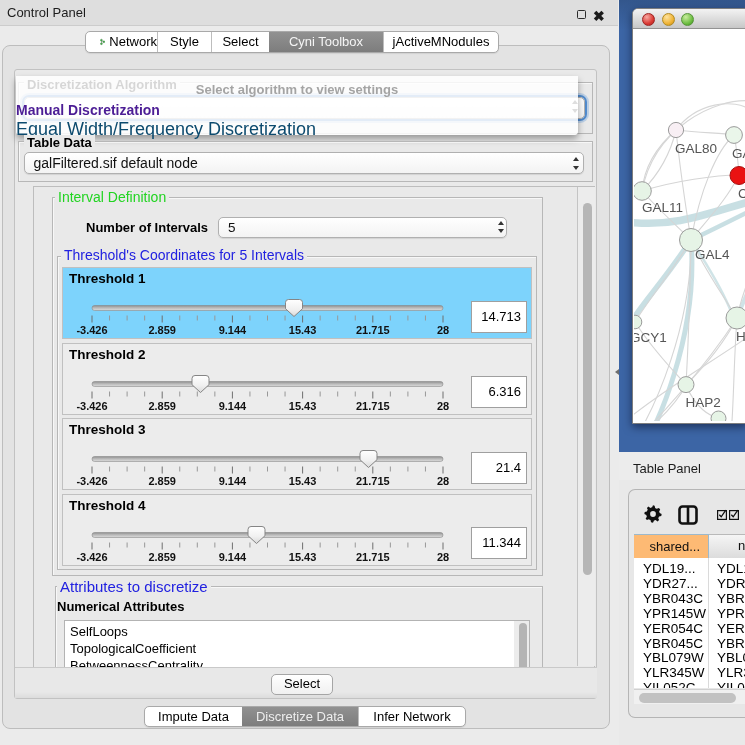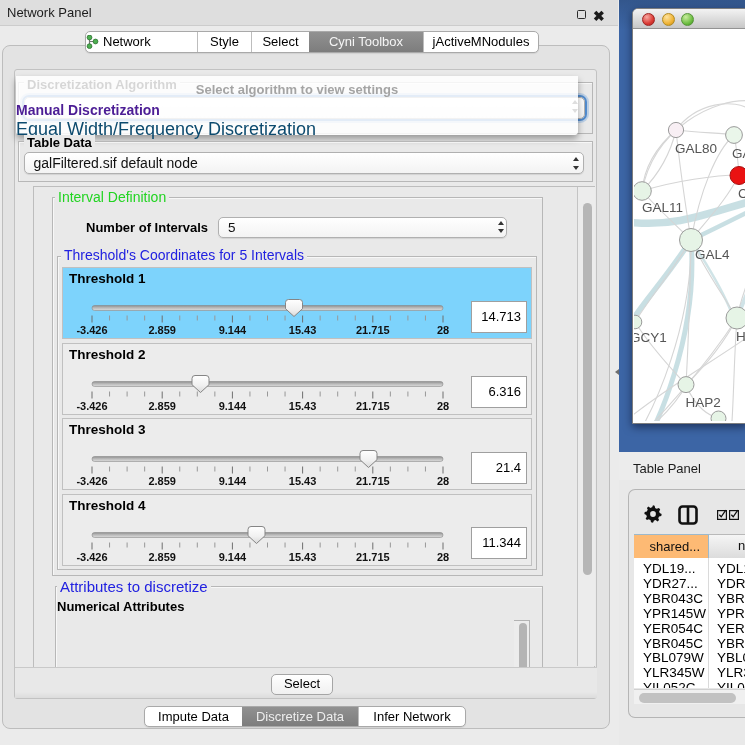--- a/index.html
+++ b/index.html
@@ -15,28 +15,28 @@
 .arr:before,.arr:after{content:"";position:absolute;left:0;border-left:3px solid transparent;border-right:3px solid transparent;}
 .arr:before{top:0;border-bottom:4.5px solid #333;}
 .arr:after{bottom:0;border-top:4.5px solid #333;}
 .tfield{position:absolute;background:#fff;border:1px solid #9f9f9f;font-size:13px;color:#000;text-align:right;}
 </style></head>
 <body>
 
 <div class="abs" id="cpwin" style="left:0;top:0;width:618px;height:745px;background:#ebebeb;">
 
   <div class="abs" style="left:0;top:0;width:618px;height:25px;background:#dedede;border-bottom:1px solid #cccccc;"></div>
-  <div class="abs" style="left:7px;top:5px;font-size:13px;color:#1c1c1c;">Network Panel</div>
+  <div class="abs" style="left:7px;top:5px;font-size:13px;color:#1c1c1c;">Control Panel</div>
   <div class="abs" style="left:577px;top:10px;width:7px;height:7px;border:1.7px solid #2b2b2b;border-radius:1.5px;"></div>
   <div class="abs" style="left:593px;top:7.5px;font-size:14px;font-weight:bold;color:#1b1b1b;">✖</div>
 
   <div class="abs" style="left:2px;top:45px;width:606px;height:682px;background:#e3e3e3;border:1px solid #bdbdbd;border-radius:8px;"></div>
 
   <div class="abs" style="left:85px;top:30.5px;height:20px;border:1px solid #a9a9a9;border-radius:5px;background:#fff;display:flex;overflow:hidden;font-size:13px;box-shadow:0 1px 1px rgba(0,0,0,.08);">
-    <div style="width:112px;display:flex;align-items:center;border-right:1px solid #bdbdbd;padding-left:0;box-sizing:border-box;">
+    <div style="width:72px;display:flex;align-items:center;justify-content:center;border-right:1px solid #bdbdbd;padding-left:14px;box-sizing:border-box;">
       <svg width="13" height="14" viewBox="0 0 13 14" style="margin-right:4px;">
         <line x1="3.5" y1="3" x2="3.5" y2="11" stroke="#777" stroke-width="1.2"></line>
         <line x1="3.5" y1="6.5" x2="9" y2="6.5" stroke="#777" stroke-width="1.2"></line>
         <circle cx="3.5" cy="2.5" r="2.4" fill="#4caf50" stroke="#2d7031" stroke-width="0.8"></circle>
         <circle cx="9.5" cy="6.5" r="2.4" fill="#4caf50" stroke="#2d7031" stroke-width="0.8"></circle>
         <circle cx="3.5" cy="11.2" r="2.4" fill="#4caf50" stroke="#2d7031" stroke-width="0.8"></circle>
       </svg>
       <span>Network</span>
       </div>
     <div style="width:53px;display:flex;align-items:center;justify-content:center;border-right:1px solid #bdbdbd;">Style</div>
@@ -267,20 +267,23 @@
         <text x="380.0" y="65.5" font-size="11" font-weight="bold" fill="#111" text-anchor="middle" font-family="Liberation Sans, sans-serif">28</text>
         <path d="M 185.00 34.5 a3 3 0 0 1 3-3 h11 a3 3 0 0 1 3 3 v6.2 l-8.5 7.8 l-8.5-7.8 z" fill="url(#thm)" stroke="#858585" stroke-width="1"></path>
       </svg>
     <div class="tfield" style="left:408px;top:32.5px;width:49px;height:30px;line-height:29px;padding-right:5px;">11.344</div>
   </div>
 
   <div class="abs" style="left:34px;top:570px;width:542px;height:97px;overflow:hidden;">
     <div class="abs etch" style="left:21px;top:16px;width:486px;height:120px;"></div>
     <div class="gtitle" style="left:23px;top:9px;color:#2121e0;font-size:15px;">Attributes to discretize</div>
     <div class="abs b" style="left:23px;top:29px;font-size:13px;color:#000;">Numerical Attributes</div>
+    <div class="abs" style="left:30px;top:50px;width:449px;height:60px;background:#fff;border:1px solid #b3b3b3;border-right:none;font-size:13px;color:#000;">
+      <div style="padding:1.5px 0 0 5px;line-height:17.4px;">SelfLoops<br>TopologicalCoefficient<br>BetweennessCentrality</div>
+    </div>
     <div class="abs" style="left:480px;top:50px;width:15px;height:60px;background:#ececec;border:1px solid #b3b3b3;border-left:none;"></div>
     <div class="abs" style="left:484.5px;top:53px;width:8px;height:60px;background:#b4b4b4;border-radius:4px;"></div>
   </div>
 
   <div class="abs" style="left:15px;top:667px;width:582px;height:30px;background:linear-gradient(#e8e8e8 80%,#dcdcdc);border-top:1px solid #c9c9c9;"></div>
   <div class="abs" style="left:271px;top:674px;width:60px;height:19px;background:linear-gradient(#ffffff,#f0f0f0);border:1px solid #a5a5a5;border-radius:5px;font-size:13px;text-align:center;line-height:18px;">Select</div>
 
   <div class="abs" style="left:144px;top:706px;height:19px;border:1px solid #a9a9a9;border-radius:5px;background:#fff;display:flex;overflow:hidden;font-size:13px;box-shadow:0 1px 1px rgba(0,0,0,.08);">
     <div style="width:97px;display:flex;align-items:center;justify-content:center;">Impute Data</div>
     <div style="width:116px;display:flex;align-items:center;justify-content:center;background:linear-gradient(#919191,#7d7d7d);color:#eeeeee;">Discretize Data</div>

